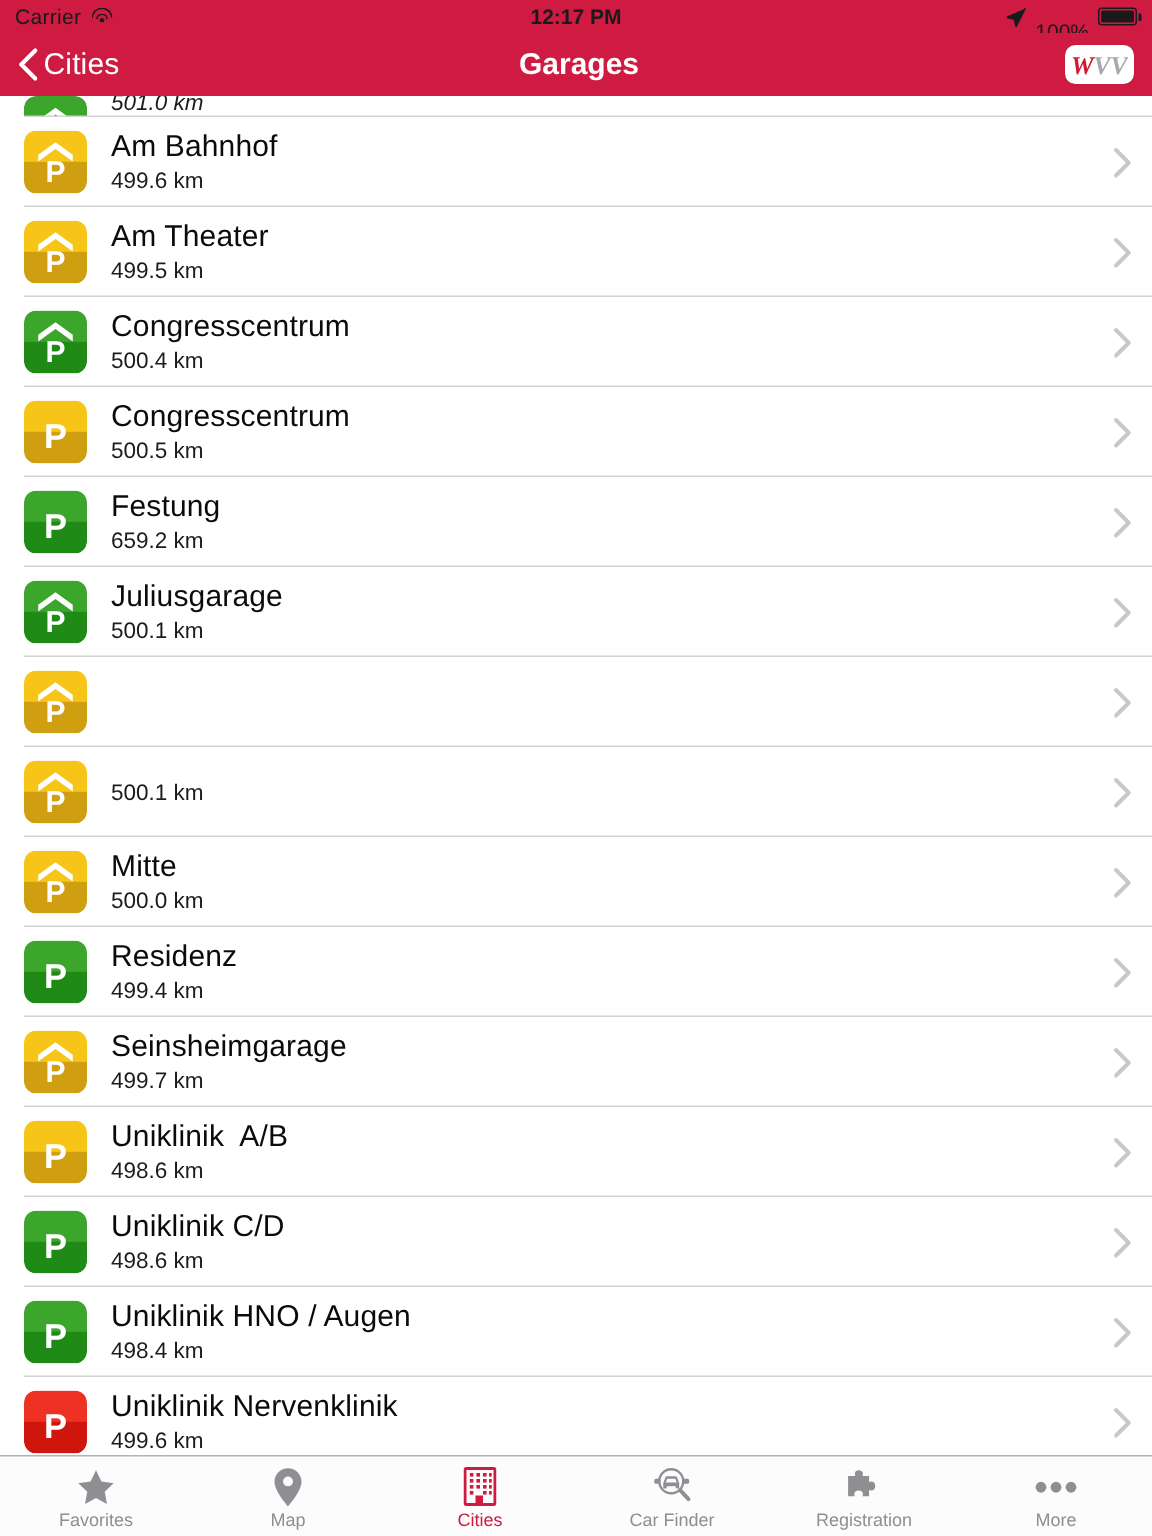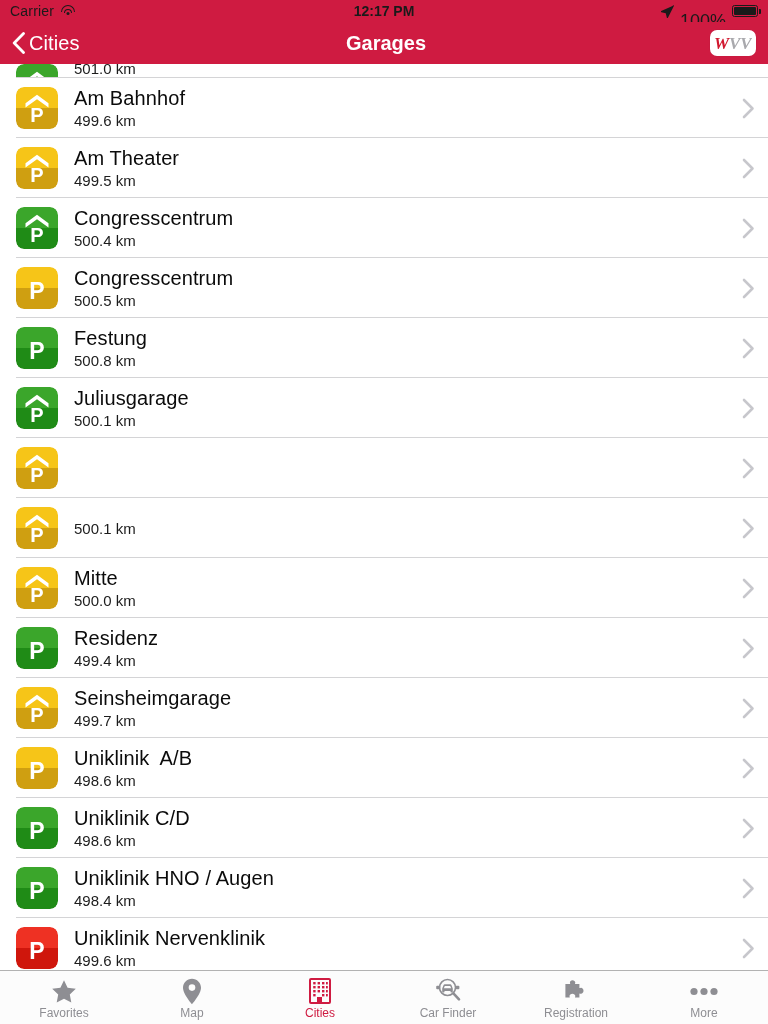--- a/index.html
+++ b/index.html
@@ -29,21 +29,21 @@
   .wifi-ico i:nth-child(2){ width:8px;  height:4px; top:3.5px; }
   .wifi-ico i:nth-child(3){ width:3px;  height:3px; top:7px; border-radius:50%;
                             background:#1a1a1a; border:none; }
   .loc-arrow { width:13px; height:13px; }
   .batt { width:26px; height:12px; border:1.4px solid #1a1a1a; border-radius:2.5px;
           position:relative; display:inline-block; }
   .batt::after { content:""; position:absolute; right:-3.5px; top:3px;
                  width:2px; height:5px; background:#1a1a1a; border-radius:0 1px 1px 0; }
   .batt i { position:absolute; left:1.2px; top:1.2px; bottom:1.2px; right:1.2px;
             background:#1a1a1a; border-radius:1px; }
-  .pct { font-size:18px; font-weight:400;margin-top:20px; }
+  .pct { font-size:14px; font-weight:400;margin-top:20px; }
 
   
   .navbar {
     height:42px; background:#cf1b41; position:relative;
     display:flex; align-items:center;
   }
   .nav-back { display:flex; align-items:center; gap:4px; padding-left:12px;
               color:#fff; cursor:pointer; }
   .nav-back .chev-back { width:13px; height:22px; flex:0 0 auto; }
   .nav-back-label { font-size:20px; color:#ffffff; letter-spacing:.1px; }
@@ -68,21 +68,21 @@
   .p-icon { width:42px; height:42px; border-radius:8px; flex:0 0 42px;
             position:relative; overflow:hidden; }
   .row.clipped .p-icon { height:42px; margin-bottom:-28px; }
   .p-icon svg { position:absolute; inset:0; }
 
   .row-text { flex:1 1 auto; padding-left:16px; min-width:0; }
   .row-title { font-size:20px; color:#0b0b0b; line-height:23px;
                white-space:pre; letter-spacing:.1px; }
   .row-sub { font-size:15px; color:#1c1c1c; line-height:18px; margin-top:2px; }
   .row.clipped .row-text { padding-bottom:0; }
-  .row.clipped .row-sub { margin-top:0; }
+  .row.clipped .row-sub { margin-top:0;font-style:italic; }
 
   .chev { flex:0 0 auto; width:40px; display:flex; justify-content:center;
           align-items:center; }
   .chev svg { display:block; }
 
   
   .tabbar { position:absolute; left:0; right:0; bottom:0; height:54px;
             background:#fcfcfc; border-top:1px solid #b2b2b2;
             display:flex; align-items:stretch;text-align:right; }
   .tab { flex:1 1 0; display:flex; flex-direction:column; align-items:center;
@@ -267,21 +267,21 @@
                 <stop offset="50%" stop-color="#1f8b16"></stop>
                 <stop offset="100%" stop-color="#1f8b16"></stop>
               </linearGradient>
             </defs>
             <rect x="0" y="0" width="42" height="42" rx="8" ry="8" fill="url(#g5)"></rect>
             <text x="21" y="31.5" text-anchor="middle" font-family="Liberation Sans, sans-serif" font-size="23" font-weight="700" fill="#ffffff">P</text>
           </svg>
         </div>
         <div class="row-text">
           <div class="row-title">Festung</div>
-          <div class="row-sub">500.8 km</div>
+          <div class="row-sub">659.2 km</div>
         </div>
         <div class="chev">
           <svg width="13" height="21" viewBox="0 0 13 21">
             <path d="M2 2l8.5 8.5L2 19" fill="none" stroke="#c7c7cc" stroke-width="2.6" stroke-linecap="round" stroke-linejoin="round"></path>
           </svg>
         </div>
       </div>
       <div class="row">
         <div class="p-icon">
           <svg viewBox="0 0 42 42" width="42" height="42">

